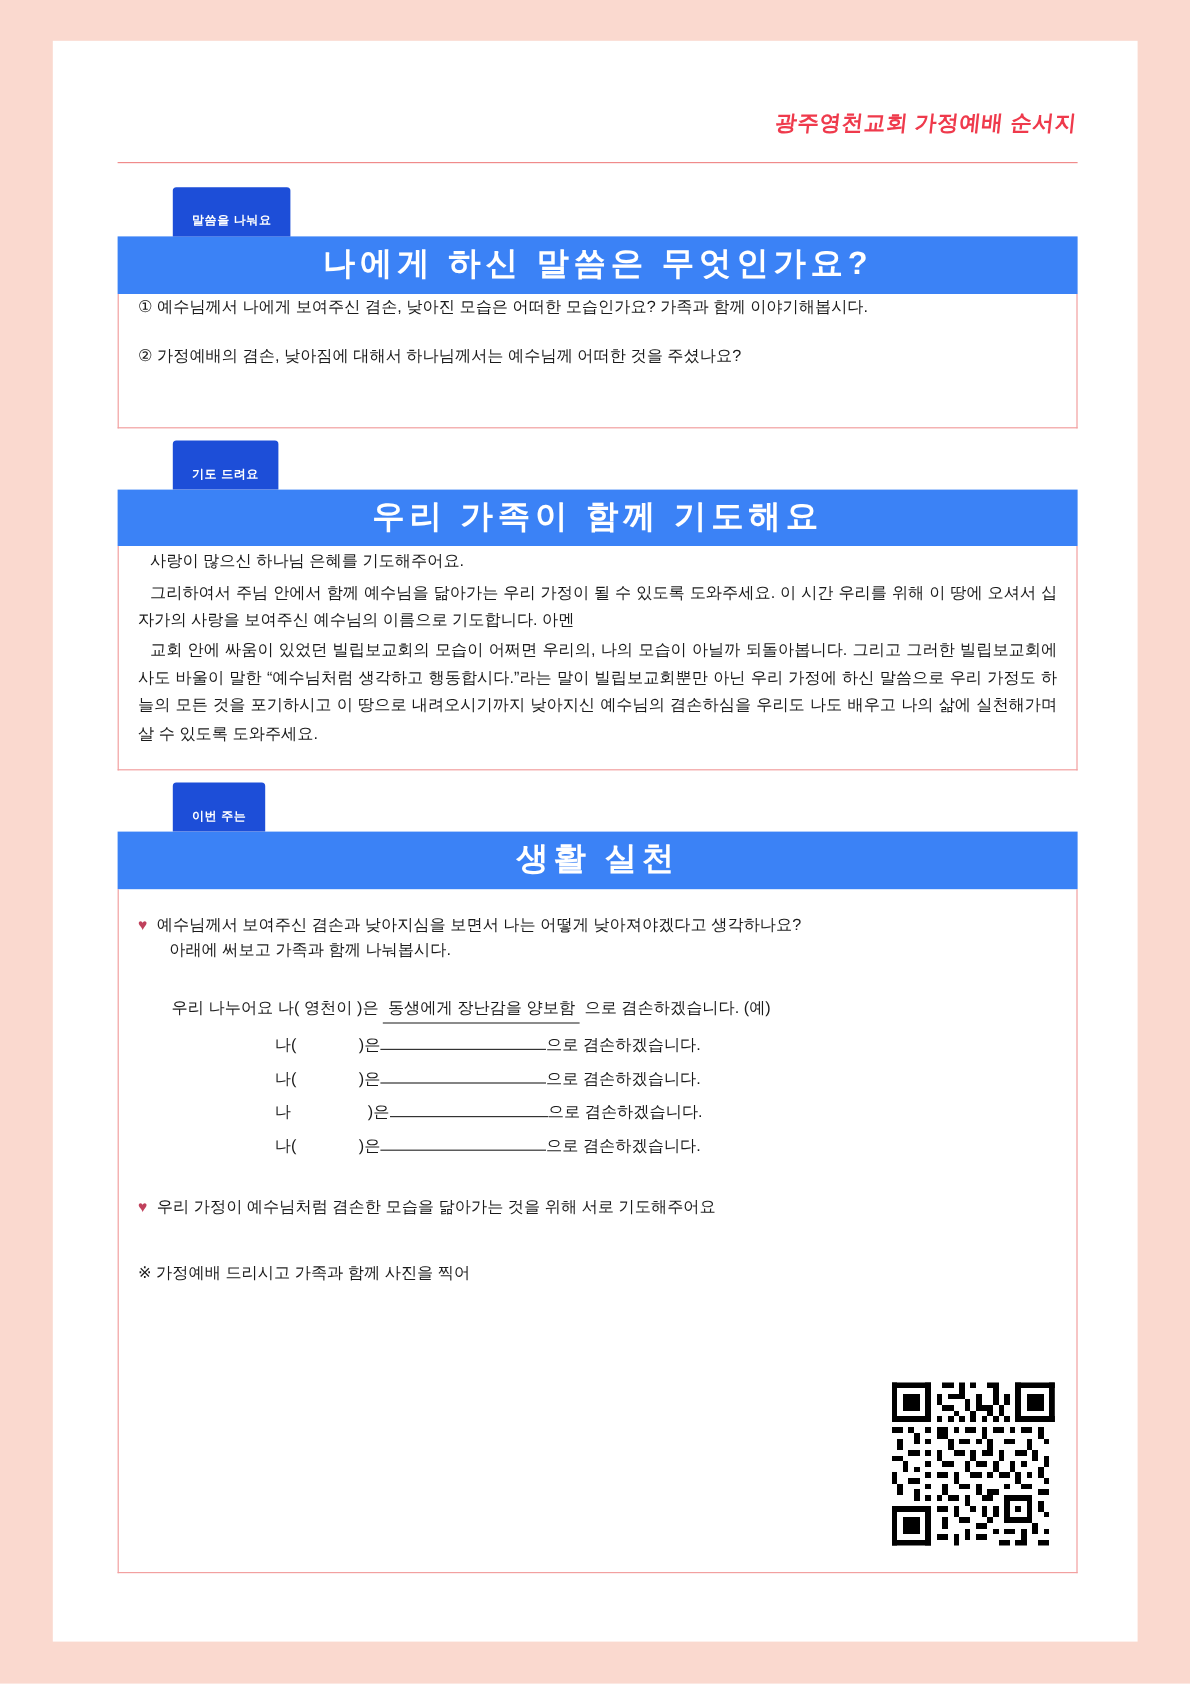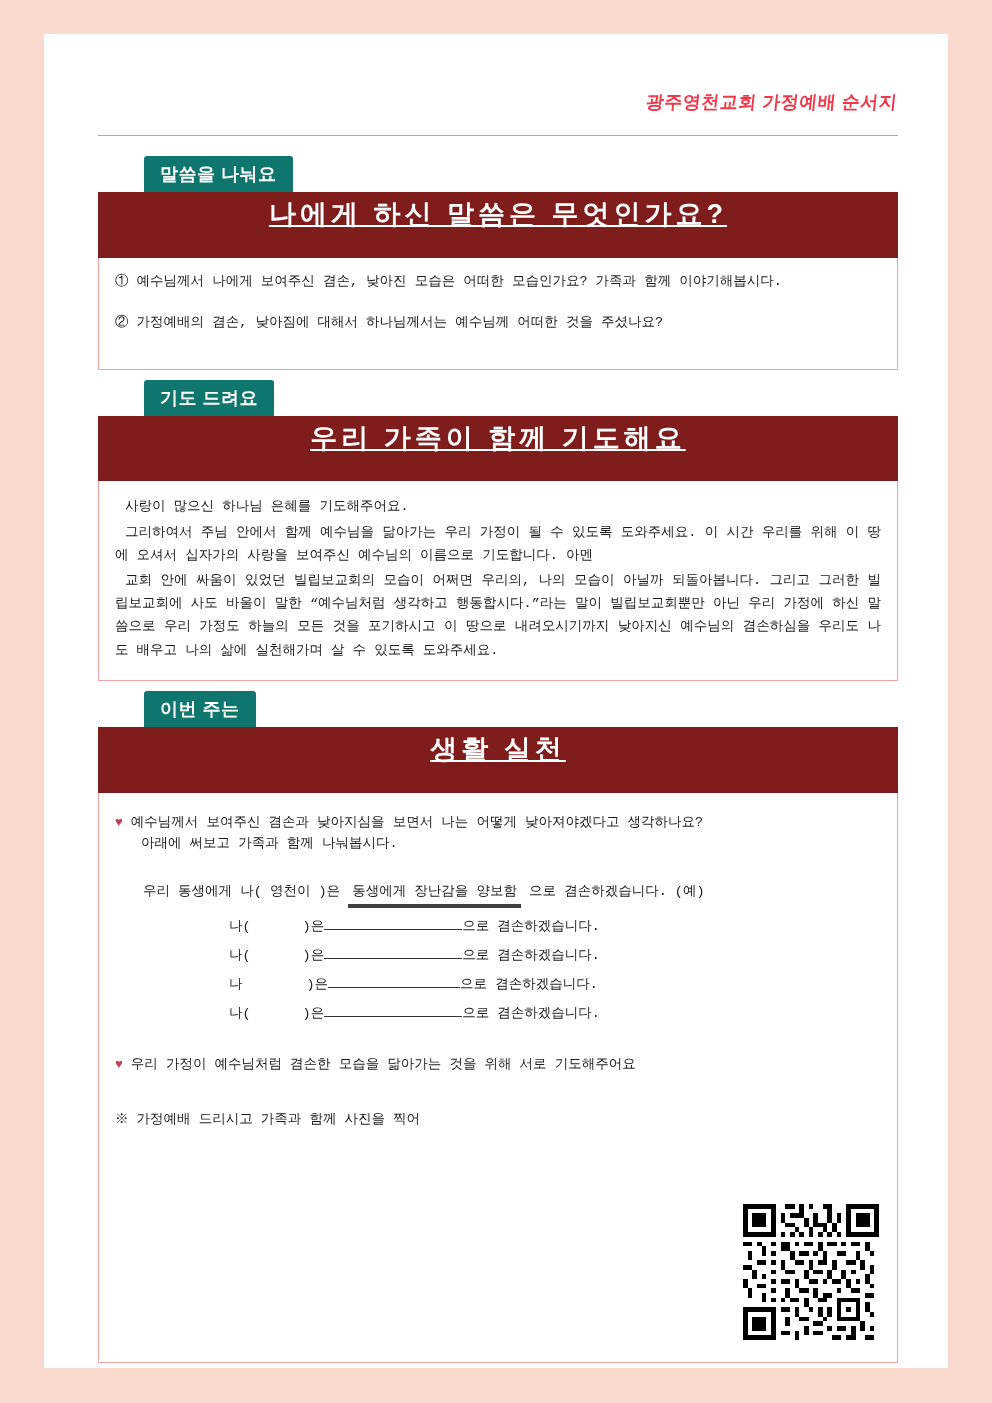--- a/index.html
+++ b/index.html
@@ -42,49 +42,47 @@
   .hdr-rule {
     position: absolute;
     left: 0; right: 0; bottom: 10px;
     border-bottom: 1.4px solid #f08b8b;
   }
 
   
   .section { position: relative; margin-top: 10px; }
   .tag {
     display: inline-block;
-    background: #0f766e;
+    background: #1d4ed8;
     color: #ffffff;
-    font-size: 18px;
+    font-size: 10px;
     font-weight: bold;
-    padding: 6px 16px 6px 16px;
+    padding: 21px 16px 6px 16px;
     border-radius: 3px 3px 0 0;
     position: relative;
     left: 46px;
     letter-spacing: 0.5px;
   }
   .bar {
-    background: #7f1d1d;
+    background: #3b82f6;
     color: #ffffff;
     text-align: center;
     font-size: 27px;
     font-weight: bold;
     letter-spacing: 4px;
-    padding: 8px 0 28px 0;
+    padding: 8px 0 10px 0;
     line-height: 1.1;
-    text-decoration: underline;
   }
   .body-box {
     border: 1.3px solid #f2a0a0;
     border-top: none;
-    padding: 14px 16px 16px 16px;
+    padding: 1px 16px 16px 16px;
     font-size: 13.5px;
     color: #1a1a1a;
     line-height: 1.55;
-    font-family: Liberation Mono, monospace;
   }
 
   
   .q-list p { margin: 0 0 20px 0; }
   .q-list p:last-child { margin-bottom: 0; }
   .box1 { min-height: 112px; }
 
   
   .box2 p {
     margin: 0 0 2px 0;
@@ -100,21 +98,21 @@
     display: flex;
     align-items: flex-start;
     gap: 8px;
   }
   .heart { color: #c0415c; font-size: 13px; line-height: 1.5; }
   .b3-line2 { margin-left: 26px; }
   .fill-block { margin: 28px 0 0 28px; font-size: 13.5px; }
   .fill-first { margin-bottom: 8px; }
   .uline-text {
     display: inline-block;
-    border-bottom: 4px solid #404040;
+    border-bottom: 1px solid #404040;
     padding: 0 4px 1px 4px;
   }
   .fill-rows { margin-left: 86px; }
   .fill-rows .row { display: flex; align-items: baseline; margin-bottom: 7px; white-space: nowrap; }
   .na { display: inline-block; }
   .paren-gap { display: inline-block; width: 52px; }
   .paren-gap.wide { width: 64px; }
   .blank {
     display: inline-block;
     border-bottom: 1px solid #333;
@@ -171,21 +169,21 @@
       <div class="body-box box3">
 
         <div class="bullet-row">
           <span class="heart">♥</span>
           <span>예수님께서 보여주신 겸손과 낮아지심을 보면서 나는 어떻게 낮아져야겠다고 생각하나요?</span>
         </div>
         <div class="b3-line2">아래에 써보고 가족과 함께 나눠봅시다.</div>
 
         <div class="fill-block">
           <div class="fill-first">
-            <span>우리 동생에게 나( 영천이 )은</span>
+            <span>우리 나누어요 나( 영천이 )은</span>
             <span class="uline-text">동생에게 장난감을 양보함</span>
             <span>으로 겸손하겠습니다. (예)</span>
           </div>
 
           <div class="fill-rows">
             <div class="row">
               <span class="na">나(</span>
               <span class="paren-gap"></span>
               <span>)은</span>
               <span class="blank w1"></span>

